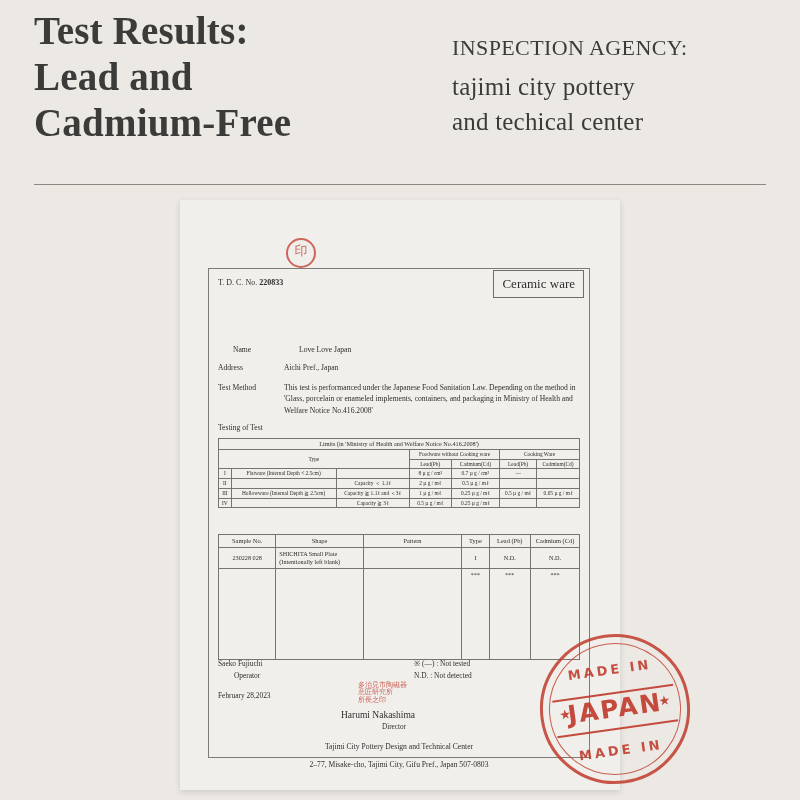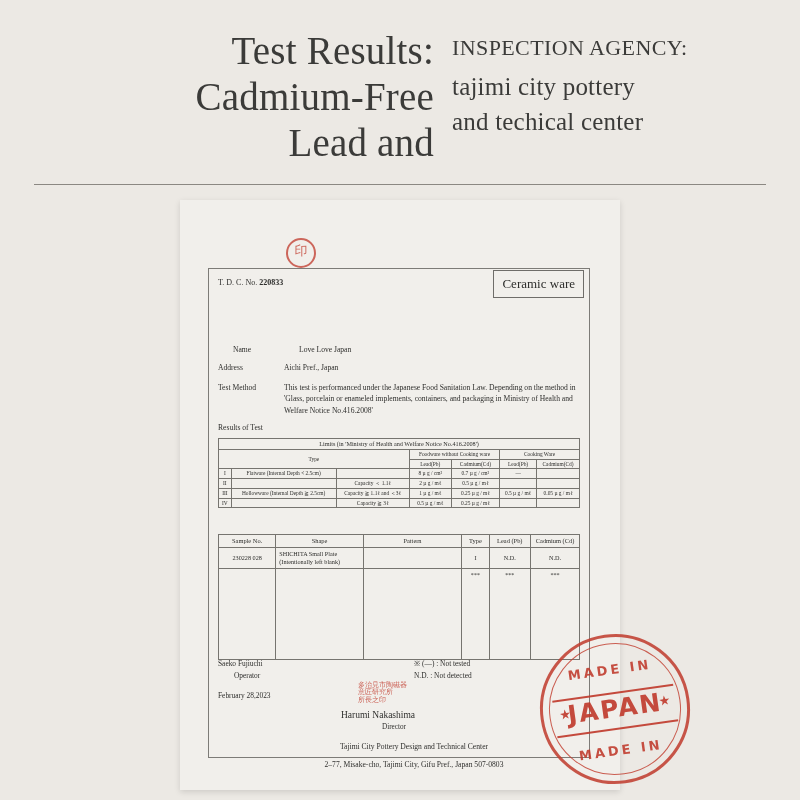--- a/index.html
+++ b/index.html
@@ -20,29 +20,28 @@
   .header {
     position: absolute;
     top: 0; left: 0;
     width: 800px;
     height: 190px;
     box-sizing: border-box;
     padding: 28px 36px 0 34px;
   }
   .headline {
     position: absolute;
-    top: 28px;
+    top: 8px;
     left: 34px;
     width: 400px;
     font-size: 39px;
     line-height: 1.18;
-    font-weight: 400;
+    font-weight: 700;
     color: #3b3b39;
     letter-spacing: 0.2px;
-    text-align: right;
   }
   .headline .ln { display: block; white-space: nowrap; }
 
   .agency {
     position: absolute;
     top: 33px;
     left: 452px;
     width: 320px;
     color: #3b3b39;
   }
@@ -198,21 +197,21 @@
     position: absolute;
     top: 474px;
     left: 0; width: 340px;
     text-align: center;
     font-size: 9.5px;
     line-height: 1.5;
   }
   .director .small { font-size: 7.2px; padding-left: 32px; }
   .center-line {
     position: absolute;
-    left: 0; width: 412px;
+    left: 0; width: 382px;
     text-align: center;
     font-size: 7.6px;
   }
   .cl-1 { top: 508px; }
   .cl-2 { top: 526px; }
 
   .hanko {
     position: absolute;
     top: 448px;
     left: 150px;
@@ -294,22 +293,22 @@
   }
   .stamp .arc-top { top: 28px; }
   .stamp .arc-bot { bottom: 26px; }
 </style>
 </head>
 <body>
 
 <div class="header">
   <div class="headline">
     <span class="ln">Test Results:</span>
+    <span class="ln">Lead and</span>
     <span class="ln">Cadmium-Free</span>
-    <span class="ln">Lead and</span>
   </div>
 
   <div class="agency">
     <div class="agency-label">INSPECTION AGENCY:</div>
     <div class="agency-name">
       <span class="ln">tajimi city pottery</span>
       <span class="ln">and techical center</span>
     </div>
   </div>
 </div>
@@ -333,21 +332,21 @@
 
     <div class="fld fld-label r-name">Name</div>
     <div class="fld fld-value r-name">Love Love Japan</div>
 
     <div class="fld fld-label r-addr">Address</div>
     <div class="fld fld-value r-addr">Aichi Pref., Japan</div>
 
     <div class="fld fld-label r-method">Test Method</div>
     <div class="fld fld-value r-method">This test is performanced under the Japanese Food Sanitation Law. Depending on the method in 'Glass, porcelain or enameled implements, containers, and packaging in Ministry of Health and Welfare Notice No.416.2008'</div>
 
-    <div class="fld fld-label r-results">Results of Test</div>
+    <div class="fld fld-label r-results">Testing of Test</div>
 
     <table class="tbl limits">
       <tbody>
           <tr>
         <td class="hdr" colspan="9">Limits  (in 'Ministry of Health and Welfare Notice No.416.2008')</td>
       </tr>
       <tr>
         <td rowspan="2" colspan="3">Type</td>
         <td colspan="4">Foodware without Cooking ware</td>
         <td colspan="2">Cooking Ware</td>

